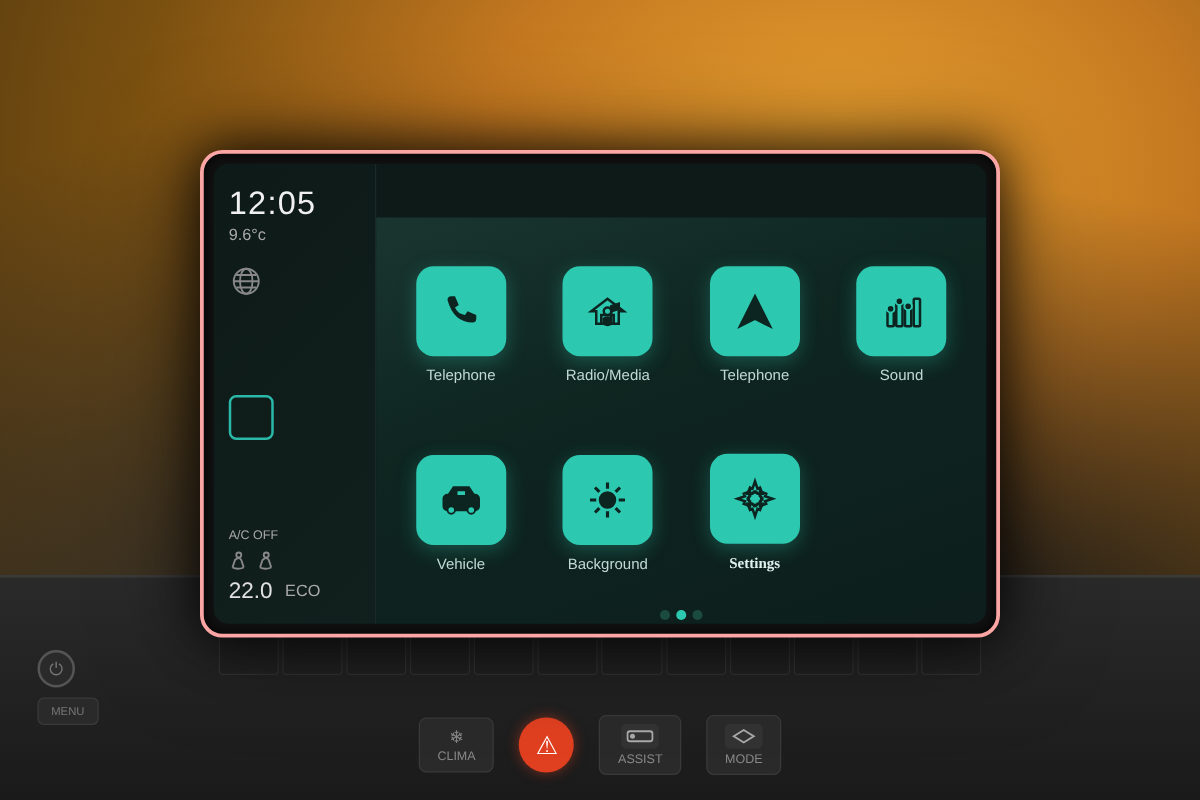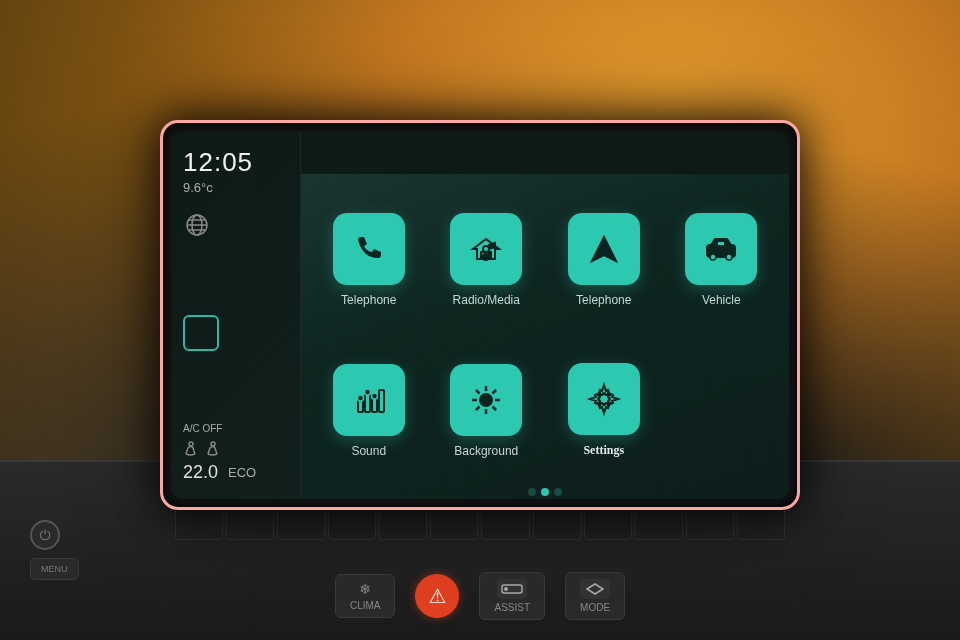--- a/index.html
+++ b/index.html
@@ -435,46 +435,46 @@
           <div class="app-icon">
             <svg viewBox="0 0 36 36" fill="none" stroke="#0d2520" stroke-width="2">
               <polygon points="18,6 30,30 18,24 6,30" fill="#0d2520"></polygon>
             </svg>
           </div>
           <span class="app-label">Telephone</span>
         </div>
 
         <div class="app-item">
           <div class="app-icon">
+            <svg viewBox="0 0 36 36" fill="#0d2520" stroke="none">
+
+              <rect x="7" y="18" width="5" height="12" rx="1"></rect>
+              <rect x="14" y="12" width="5" height="18" rx="1"></rect>
+              <rect x="21" y="16" width="5" height="14" rx="1"></rect>
+              <rect x="28" y="8" width="5" height="22" rx="1"></rect>
+
+              <circle cx="9.5" cy="16" r="3" fill="#0d2520" stroke="#2dc8b0" stroke-width="1.5"></circle>
+              <circle cx="16.5" cy="10" r="3" fill="#0d2520" stroke="#2dc8b0" stroke-width="1.5"></circle>
+              <circle cx="23.5" cy="14" r="3" fill="#0d2520" stroke="#2dc8b0" stroke-width="1.5"></circle>
+            </svg>
+          </div>
+          <span class="app-label">Sound</span>
+        </div>
+
+        <div class="app-item">
+          <div class="app-icon">
             <svg viewBox="0 0 36 36" fill="none" stroke="#0d2520" stroke-width="2">
               <rect x="4" y="14" width="28" height="12" rx="3" fill="#0d2520"></rect>
               <path d="M8 14 L12 8 L24 8 L28 14" fill="#0d2520"></path>
               <circle cx="10" cy="26" r="3" fill="#2dc8b0" stroke="#0d2520" stroke-width="1.5"></circle>
               <circle cx="26" cy="26" r="3" fill="#2dc8b0" stroke="#0d2520" stroke-width="1.5"></circle>
               <rect x="14" y="10" width="8" height="5" rx="1" fill="#2dc8b0"></rect>
             </svg>
           </div>
           <span class="app-label">Vehicle</span>
-        </div>
-
-        <div class="app-item">
-          <div class="app-icon">
-            <svg viewBox="0 0 36 36" fill="#0d2520" stroke="none">
-
-              <rect x="7" y="18" width="5" height="12" rx="1"></rect>
-              <rect x="14" y="12" width="5" height="18" rx="1"></rect>
-              <rect x="21" y="16" width="5" height="14" rx="1"></rect>
-              <rect x="28" y="8" width="5" height="22" rx="1"></rect>
-
-              <circle cx="9.5" cy="16" r="3" fill="#0d2520" stroke="#2dc8b0" stroke-width="1.5"></circle>
-              <circle cx="16.5" cy="10" r="3" fill="#0d2520" stroke="#2dc8b0" stroke-width="1.5"></circle>
-              <circle cx="23.5" cy="14" r="3" fill="#0d2520" stroke="#2dc8b0" stroke-width="1.5"></circle>
-            </svg>
-          </div>
-          <span class="app-label">Sound</span>
         </div>
 
         <div class="app-item">
           <div class="app-icon">
             <svg viewBox="0 0 36 36" fill="none" stroke="#0d2520" stroke-width="2">
               <circle cx="18" cy="18" r="6" fill="#0d2520"></circle>
               <line x1="18" y1="4" x2="18" y2="9" stroke="#0d2520" stroke-width="2.5"></line>
               <line x1="18" y1="27" x2="18" y2="32" stroke="#0d2520" stroke-width="2.5"></line>
               <line x1="4" y1="18" x2="9" y2="18" stroke="#0d2520" stroke-width="2.5"></line>
               <line x1="27" y1="18" x2="32" y2="18" stroke="#0d2520" stroke-width="2.5"></line>

